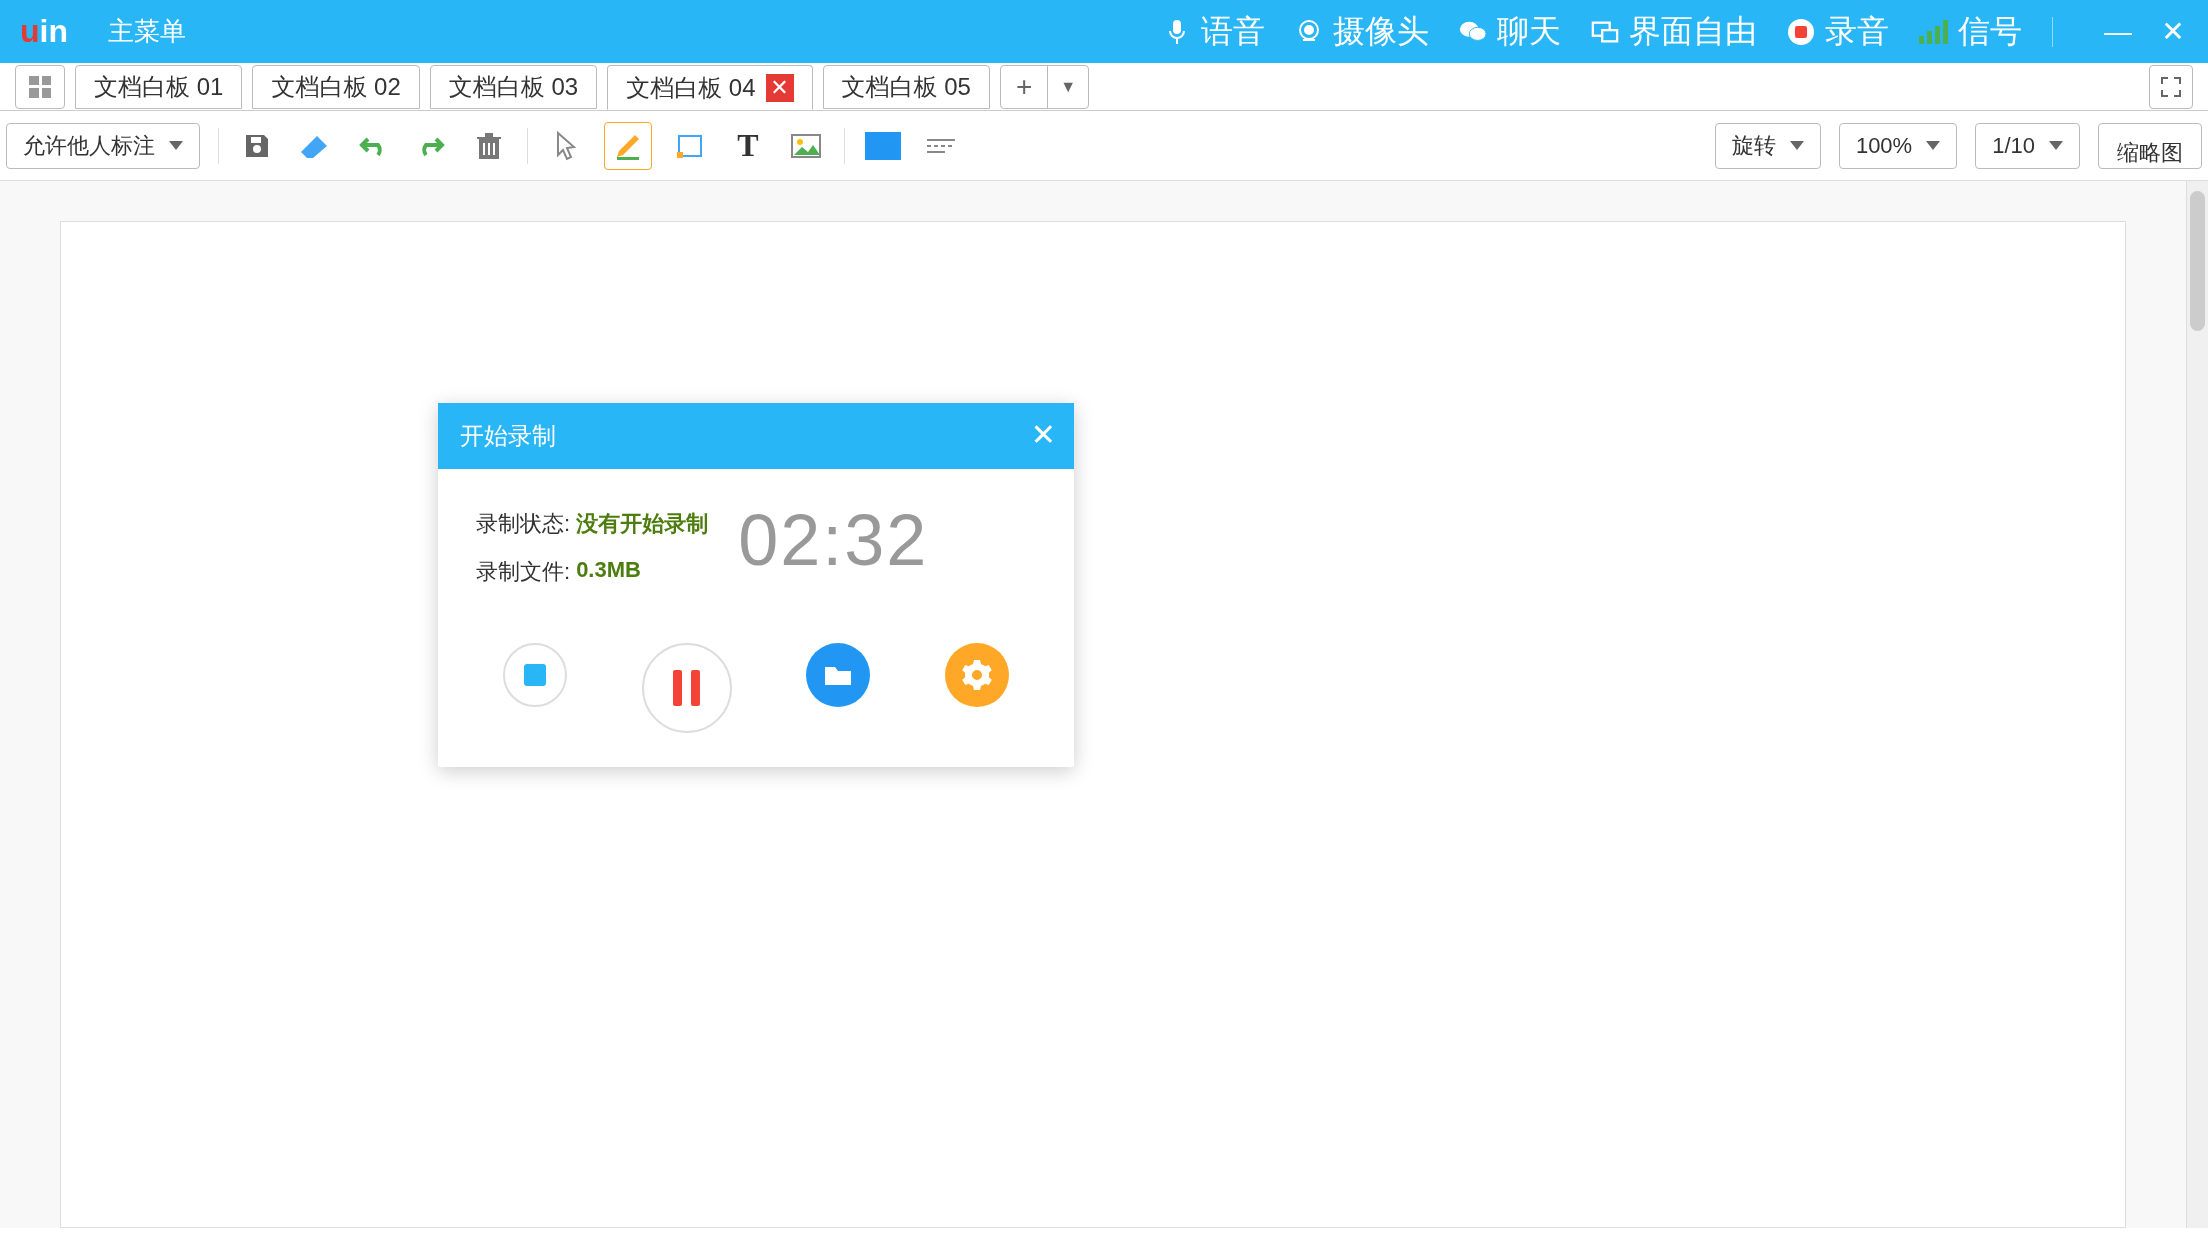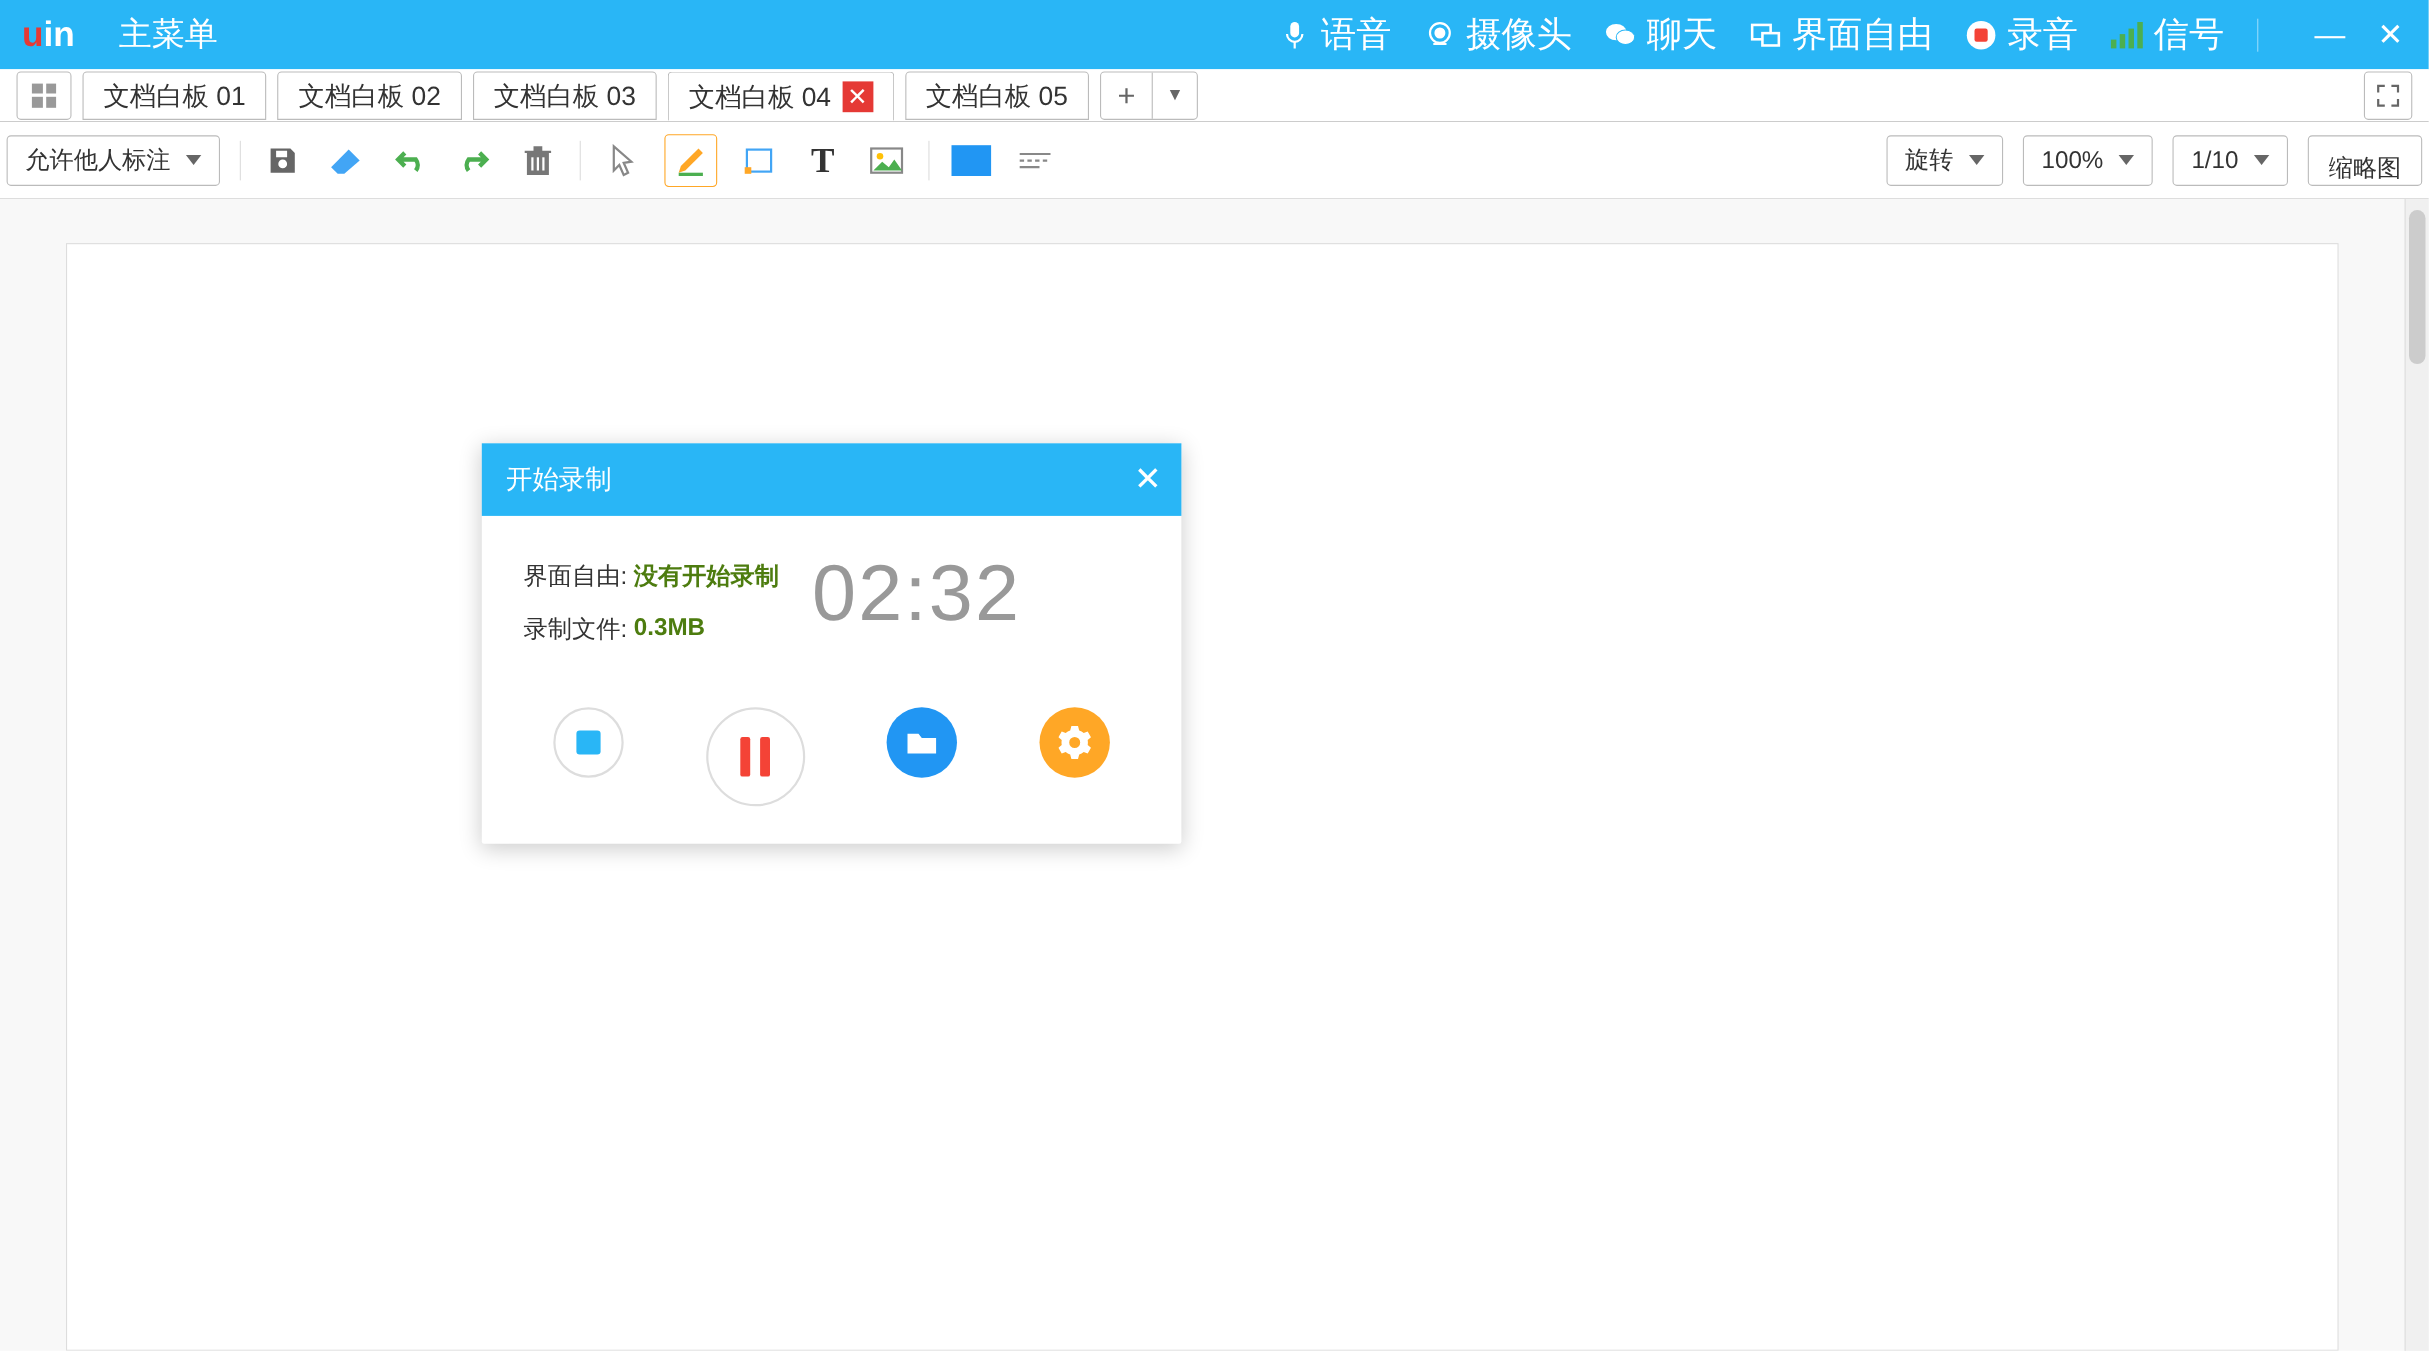--- a/index.html
+++ b/index.html
@@ -25,21 +25,21 @@
       font-size: 32px;
       font-weight: bold;
       margin-right: 40px;
       display: flex;
       align-items: baseline;
     }
     .logo-u { color: #e53935; }
     .logo-i { color: #fff; position: relative; }
     .logo-n { color: #fff; }
     .main-menu-label {
-      font-size: 30px;
+      font-size: 26px;
       color: #fff;
     }
     .header-spacer { flex: 1; }
     .header-items {
       display: flex;
       align-items: center;
       gap: 30px;
     }
     .header-item {
       display: flex;
@@ -620,21 +620,21 @@
 
   <div class="dialog">
     <div class="dialog-header">
       <span>开始录制</span>
       <span class="dialog-close">✕</span>
     </div>
     <div class="dialog-body">
       <div class="dialog-row">
         <div class="dialog-info">
           <div class="info-line">
-            <span class="info-label">界面自由:</span>
+            <span class="info-label">录制状态:</span>
             <span class="info-value">没有开始录制</span>
           </div>
           <div class="info-line">
             <span class="info-label">录制文件:</span>
             <span class="info-value">0.3MB</span>
           </div>
         </div>
         <div class="timer">02:32</div>
       </div>
       <div class="dialog-controls">

